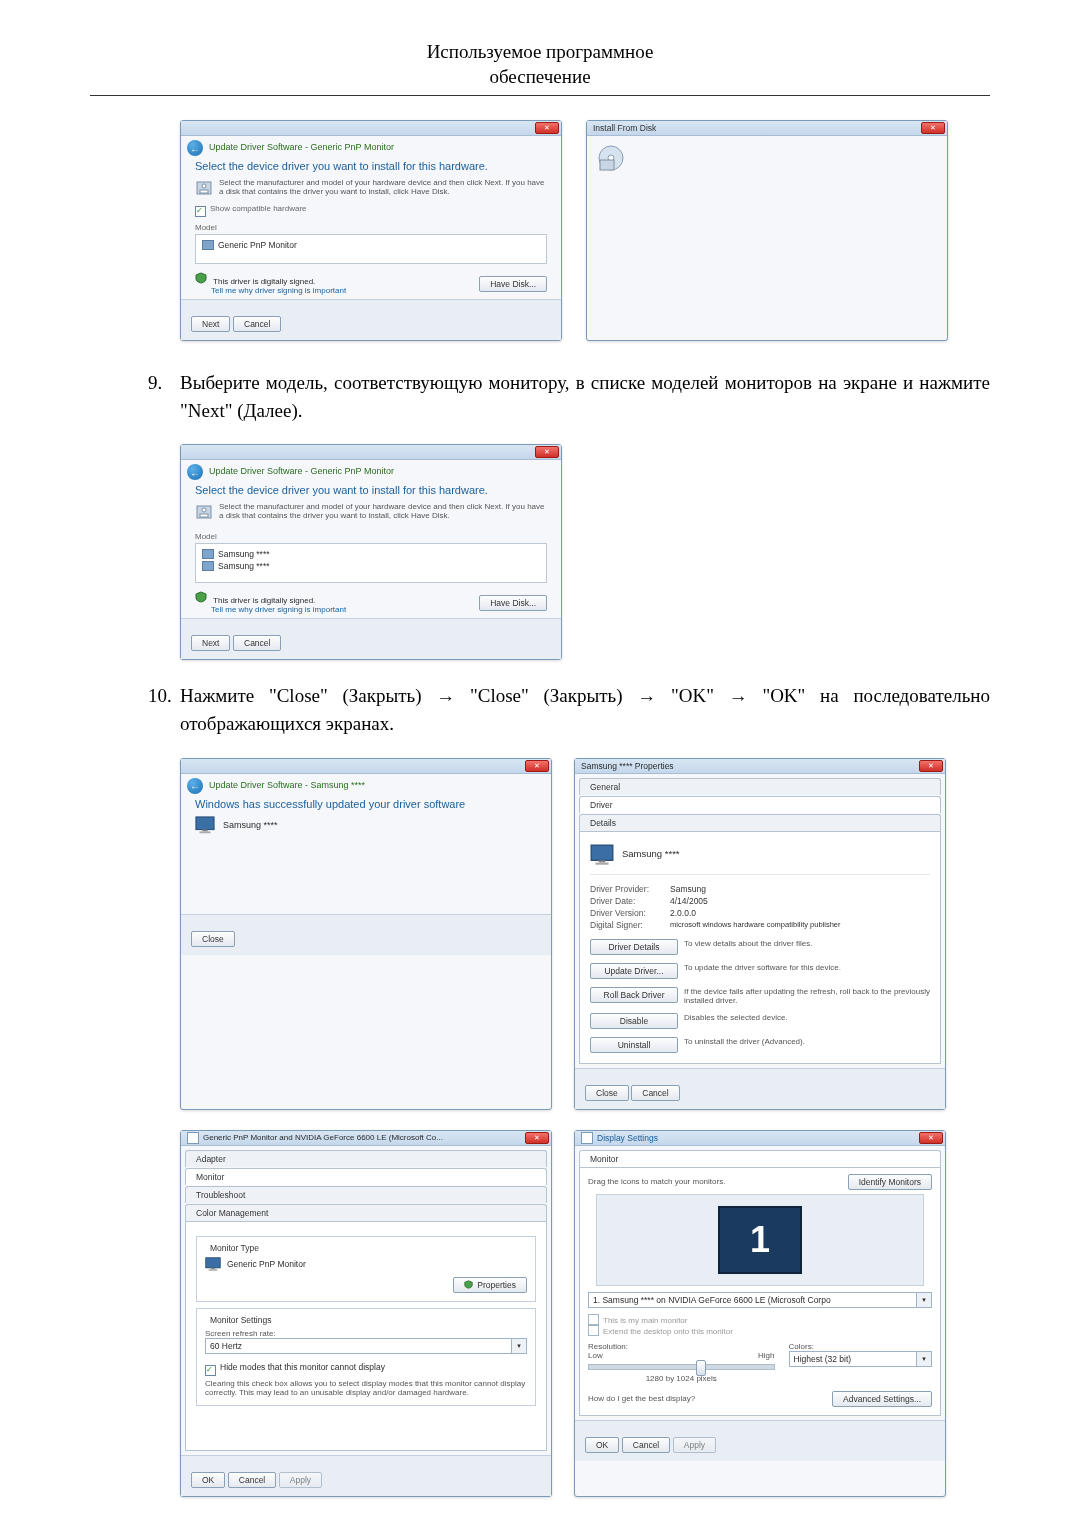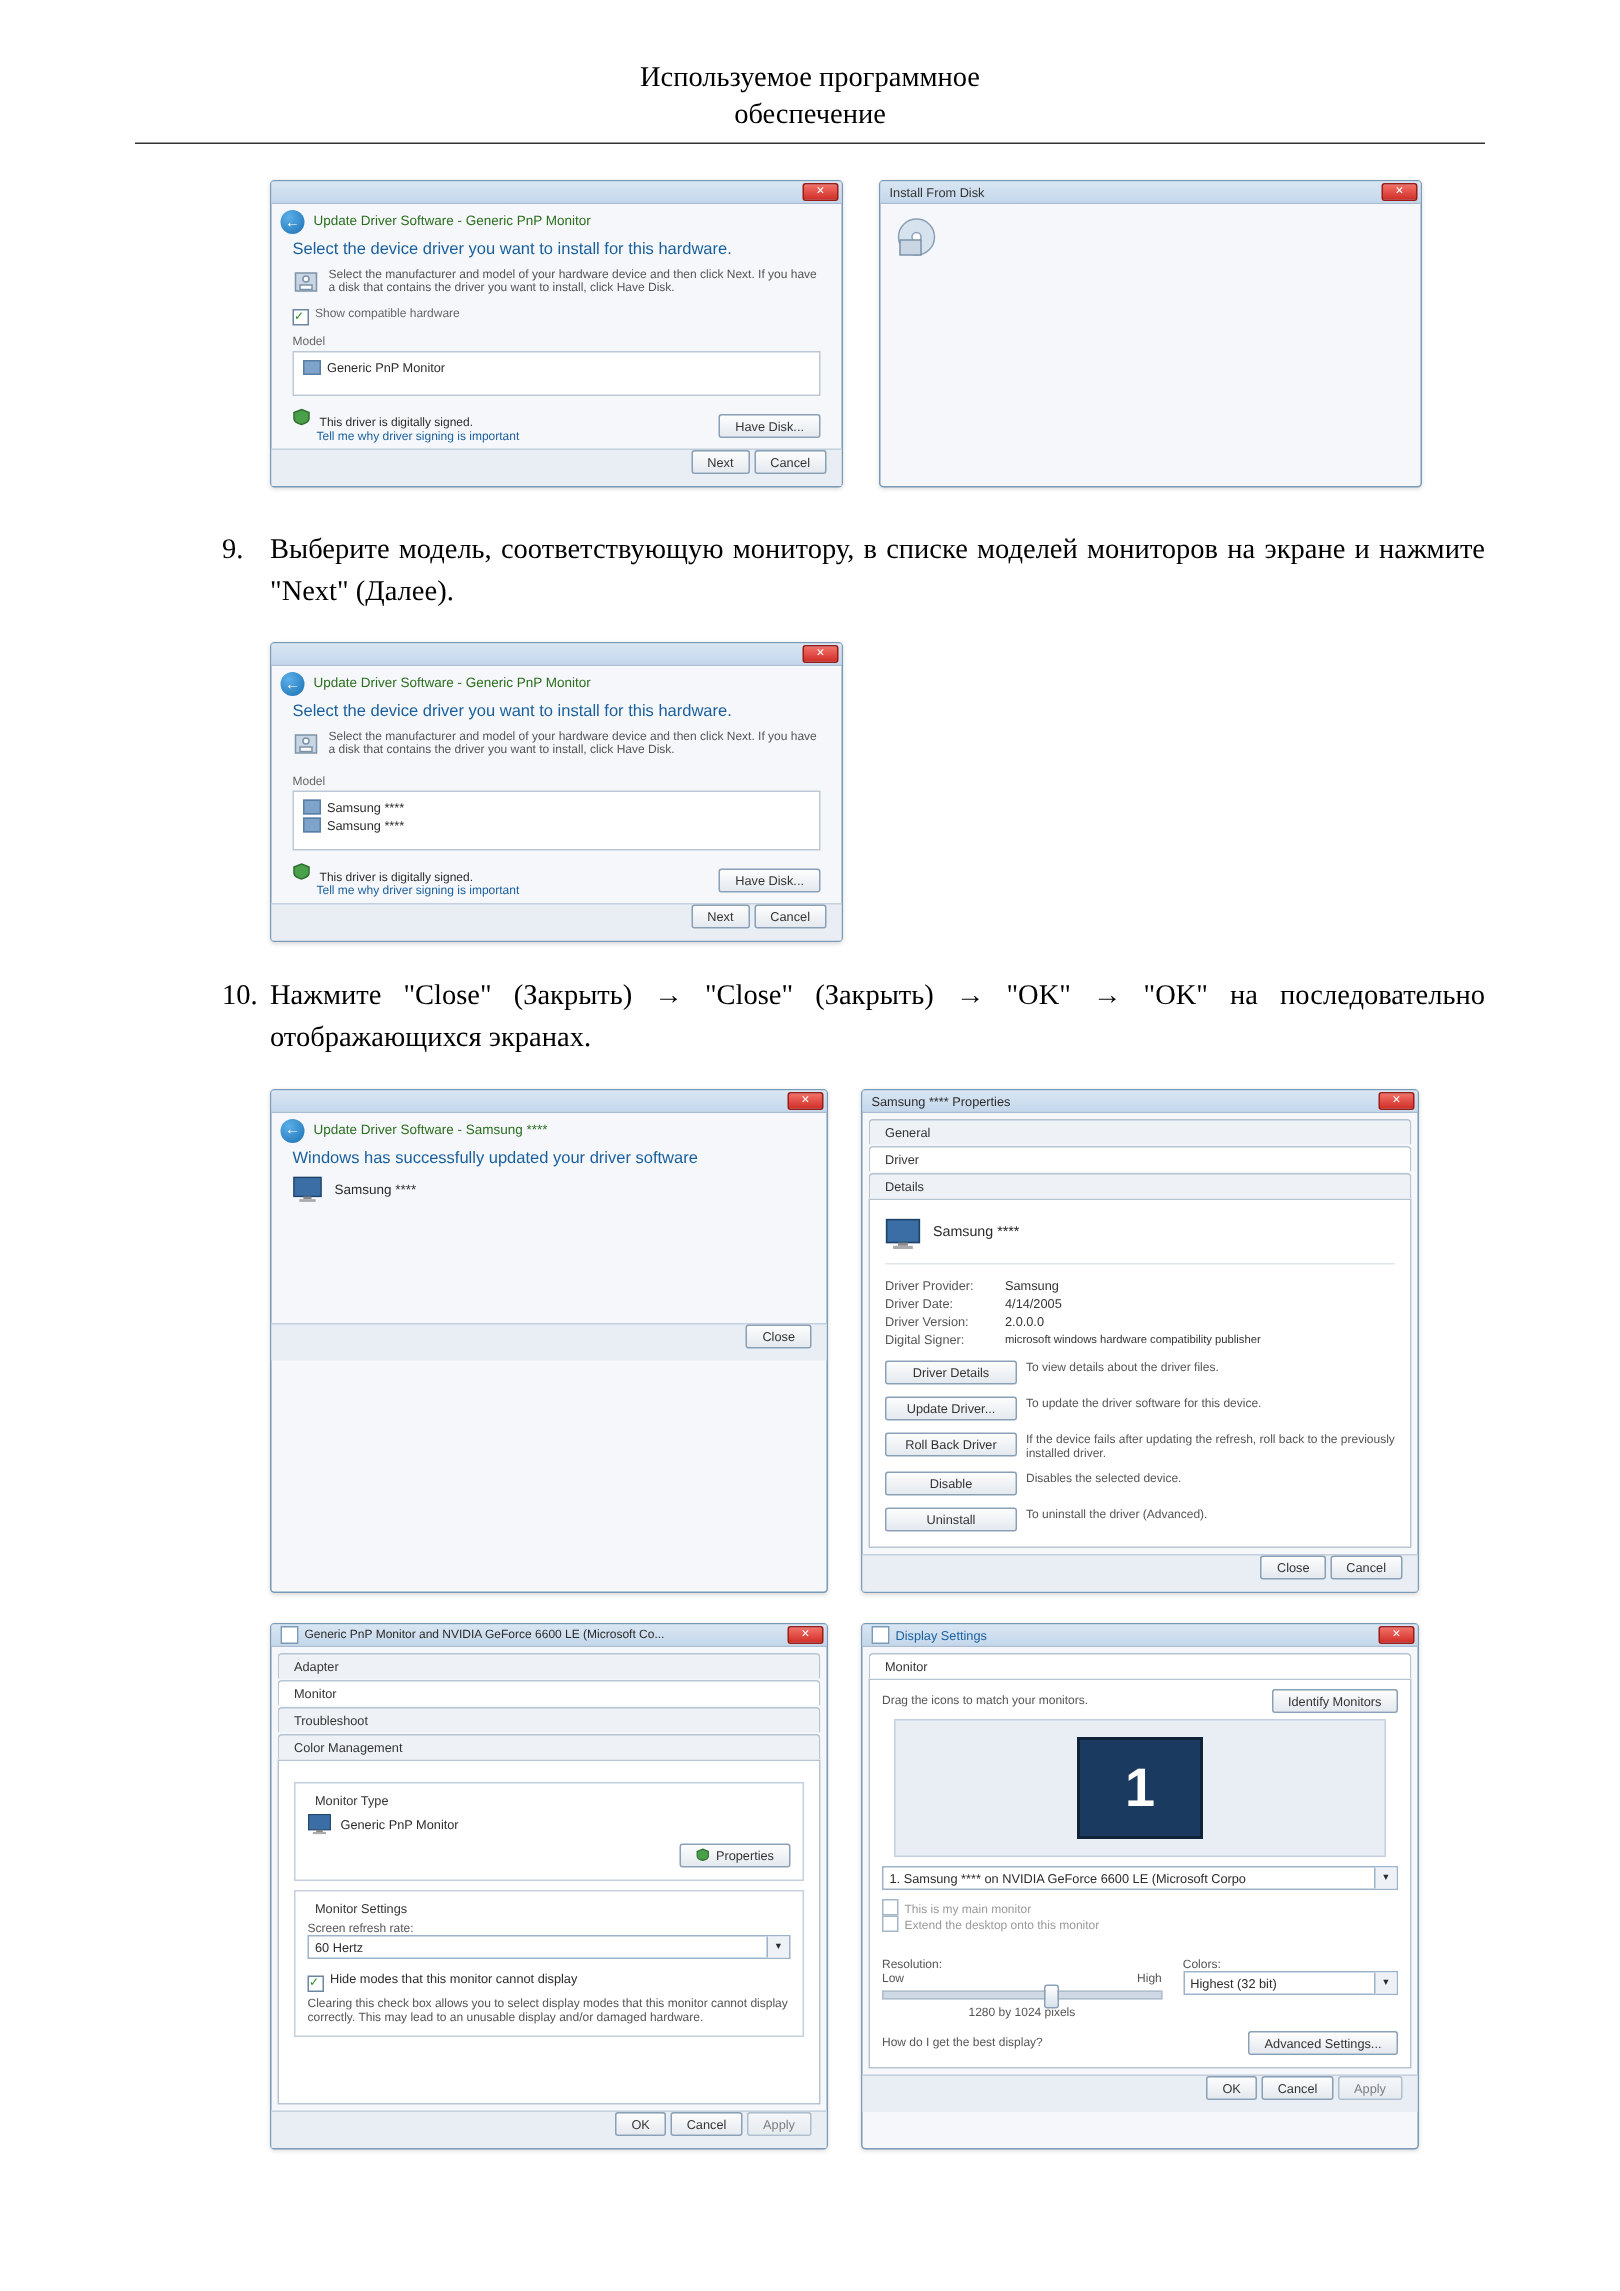--- a/index.html
+++ b/index.html
@@ -83,21 +83,21 @@
   }
   .btn {
     display:inline-block;
     font-size:8.5px;
     padding:2px 10px;
     background:linear-gradient(#fdfdfd,#e4e9ef);
     border:1px solid #8aa0b6;
     border-radius:2px;
     color:#333;
   }
-  .btn-row { text-align:right; padding:0 10px 8px; }
+  .btn-row { text-align:left; padding:16px 10px 8px; }
   .link { color:#195f9c; text-decoration:none; }
   .backarrow {
     display:inline-flex;
     width:16px;height:16px;border-radius:50%;
     background:radial-gradient(circle at 35% 30%,#5bb0ea,#1b6fb0);
     color:#fff;align-items:center;justify-content:center;font-size:10px;
     margin:4px 6px 0 6px;
   }
   .crumb { color:#2b6e1e; font-size:9px; padding:6px 0 4px; }
   .section-title { color:#195f9c; font-size:11px; padding:4px 14px 6px; }
@@ -447,21 +447,21 @@
           <div class="monitor-area">
             <div class="big-mon">1</div>
           </div>
           <div class="select" style="margin:6px 0">
               <span>1. Samsung **** on NVIDIA GeForce 6600 LE (Microsoft Corpo</span>
               <span class="drop">▾</span>
             </div>
           <div class="tiny" style="opacity:.6"><span class="chk"></span><span>This is my main monitor</span></div>
           <div class="tiny" style="opacity:.6"><span class="chk"></span><span>Extend the desktop onto this monitor</span></div>
 
-          <div style="display:flex;gap:14px;margin-top:17px">
+          <div style="display:flex;gap:14px;margin-top:6px">
             <div style="flex:1.3">
               <div class="tiny">Resolution:</div>
               <div style="display:flex;justify-content:space-between" class="tiny">
                 <span>Low</span>
                 <span>High</span>
               </div>
               <div class="slider-track">
                   <div class="slider-thumb" style="left:58%"></div>
                 </div>
               <div class="tiny" style="text-align:center">1280 by 1024 pixels</div>

